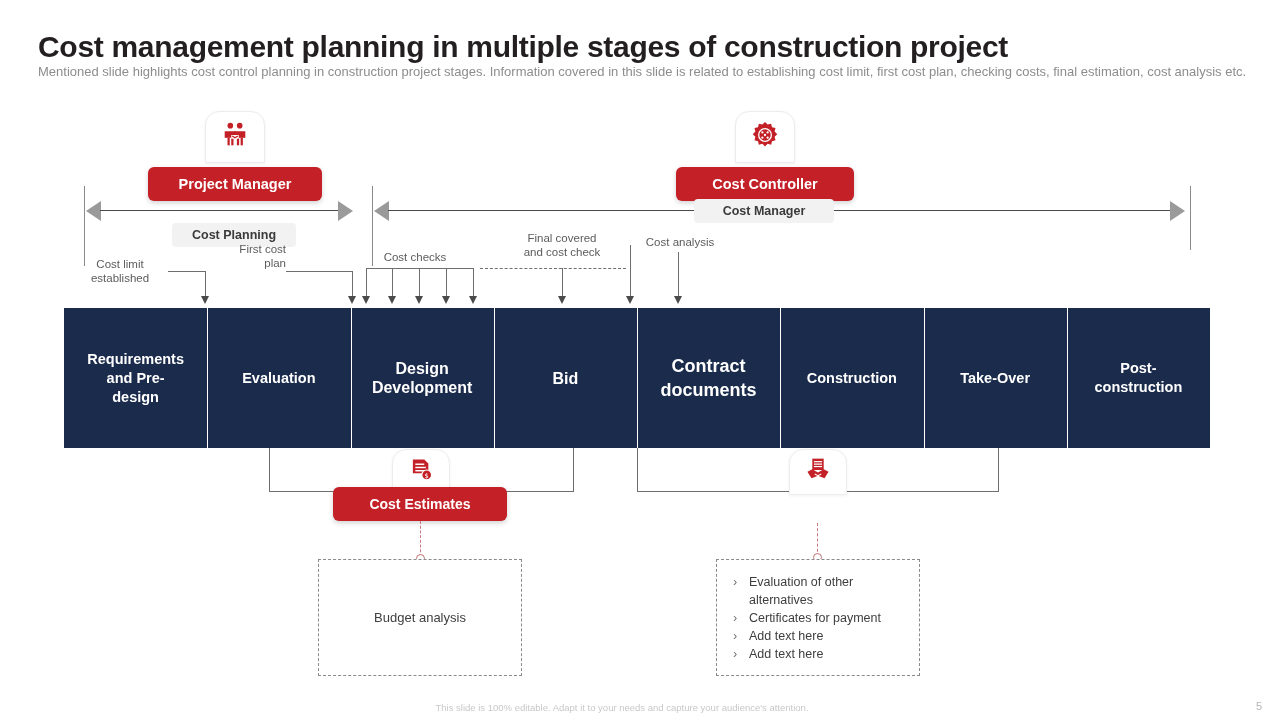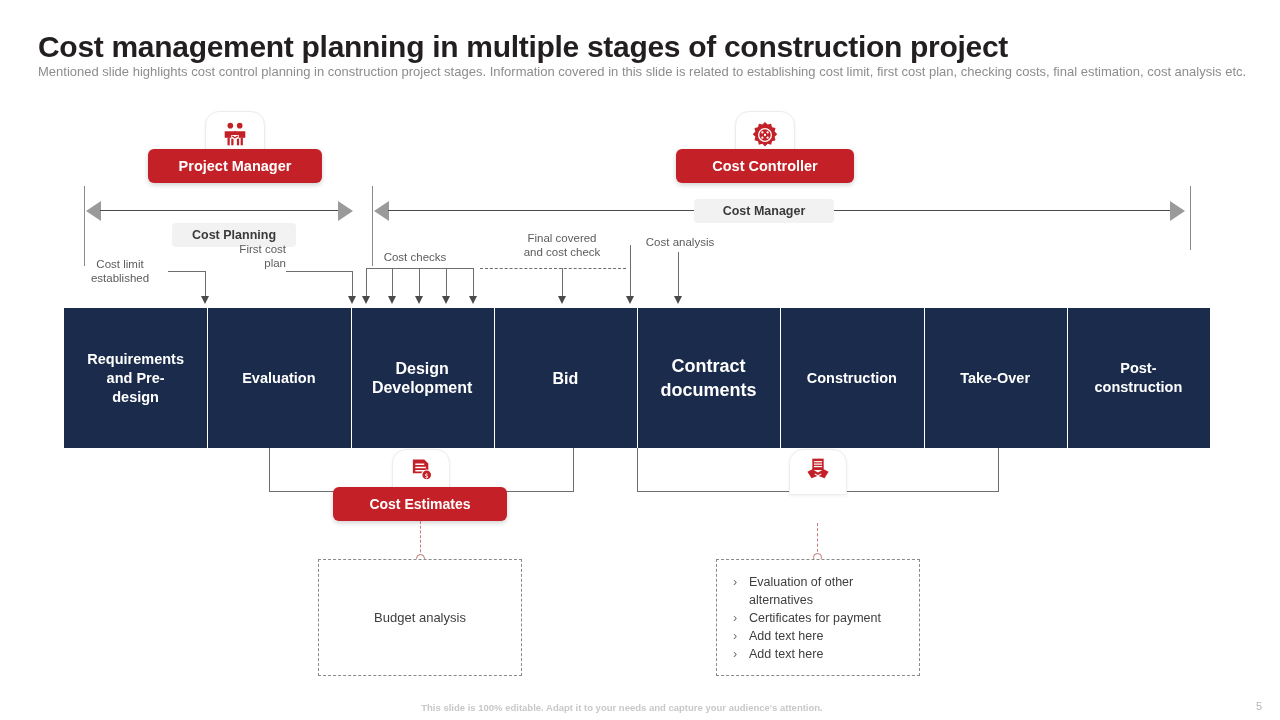--- a/index.html
+++ b/index.html
@@ -29,20 +29,21 @@
     border-radius: 14px 14px 0 0;
     display: flex; align-items: center; justify-content: center;
     box-shadow: 0 1px 3px rgba(0,0,0,.06);
   }
   .role-pill {
     position: absolute; height: 34px;
     background: #c32127; border-radius: 6px;
     display: flex; align-items: center; justify-content: center;
     color: #fff; font-size: 14.5px; font-weight: bold;
     box-shadow: 0 2px 5px rgba(0,0,0,.18);
+    margin-top: 18px;
   }
 
   
   .endbar { position: absolute; width: 1px; background: #8a8a8a; }
   .arrowline { position: absolute; height: 1px; background: #4a4a4a; }
   .tri { position: absolute; width: 0; height: 0; }
   .tri.left  { border-top: 10px solid transparent; border-bottom: 10px solid transparent; border-right: 15px solid #9a9a9a; }
   .tri.right { border-top: 10px solid transparent; border-bottom: 10px solid transparent; border-left: 15px solid #9a9a9a; }
   .phase-chip {
     position: absolute; height: 24px; background: #f2f2f2;
@@ -104,21 +105,21 @@
     display: flex; align-items: center; justify-content: center;
   }
   .dashbox .center-text { font-size: 13px; color: #3e3e3e; }
   .bullets { width: 100%; padding: 0 16px; }
   .bullet { display: flex; font-size: 12.5px; color: #3e3e3e; line-height: 18px; }
   .bullet .chev { width: 16px; color: #6e6e6e; flex: none; }
 
   
   .footer {
     position: absolute; left: 0; top: 702px; width: 1244px;
-    text-align: center; font-size: 9.5px; color: #c8c8c8; font-weight: bold;
+    text-align: center; font-size: 9.5px; color: #c8c8c8;
   }
   .pagenum {
     position: absolute; right: 18px; top: 700px;
     font-size: 11px; color: #b5b5b5;
   }
 </style>
 </head>
 <body>
 
 <div class="slide">

